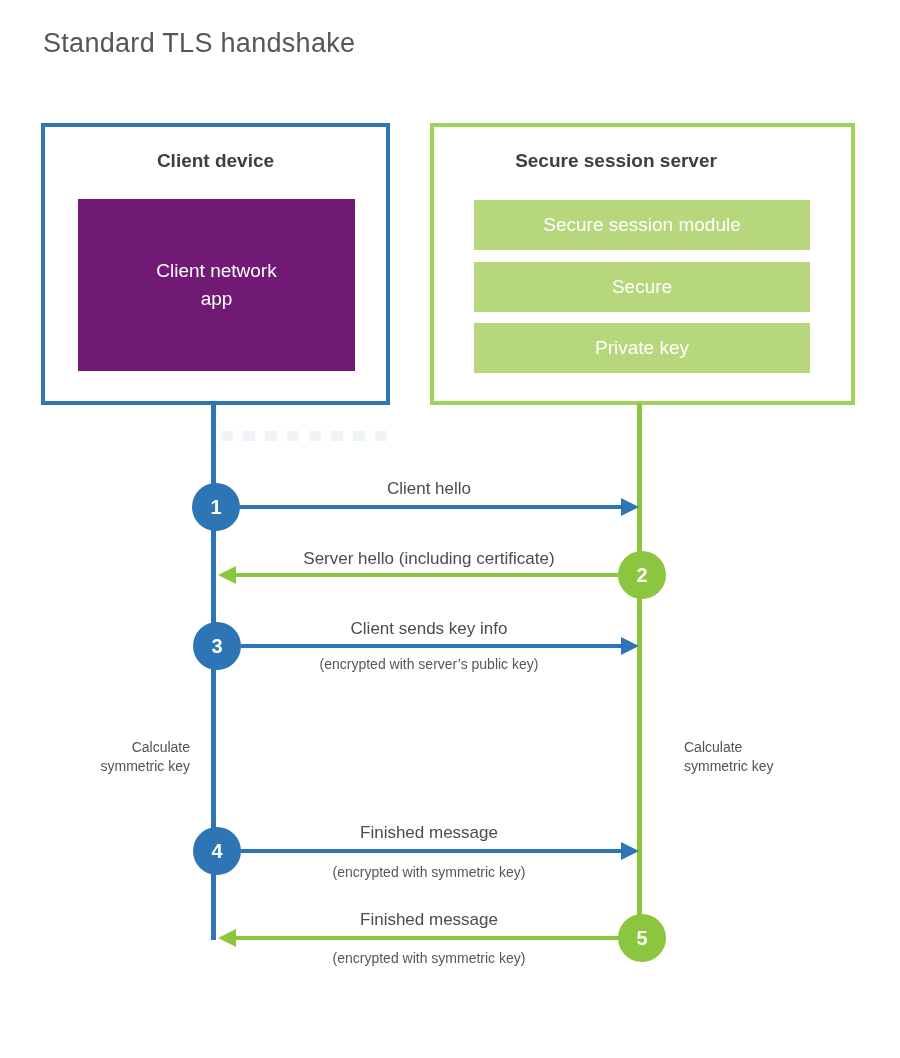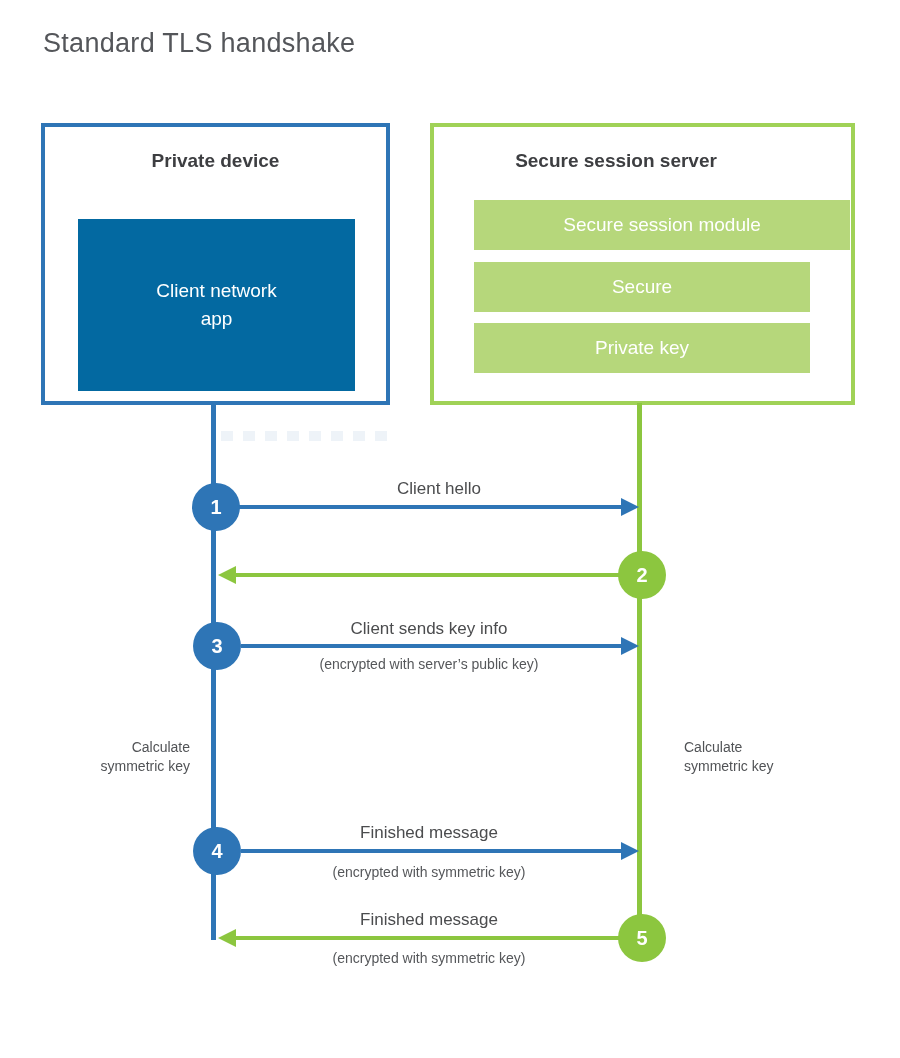--- a/index.html
+++ b/index.html
@@ -4,22 +4,22 @@
 <style>
   html,body{margin:0;padding:0;background:#fff;}
   .stage{position:relative;width:900px;height:1058px;background:#ffffff;
          font-family:"Liberation Sans",sans-serif;overflow:hidden;}
   .abs{position:absolute;}
   .page-title{font-size:27px;font-weight:300;color:#54565a;letter-spacing:.3px;margin-left:6px;}
   .box{box-sizing:border-box;background:#fff;}
   .box-blue{border:4px solid #2e75b6;}
   .box-green{border:4px solid #a0d257;}
   .box-title{font-size:19px;font-weight:bold;color:#3d3e41;text-align:center;}
-  .fillrect{background:#0369a1;display:flex;align-items:center;justify-content:center;
-            text-align:center;color:#fff;font-size:19px;line-height:28px;margin-top:20px;}
+  .fillrect{background:#701a75;display:flex;align-items:center;justify-content:center;
+            text-align:center;color:#fff;font-size:19px;line-height:28px;}
   .bar{background:#b6d77b;display:flex;align-items:center;justify-content:center;
        color:#fff;font-size:19px;}
   .lifeline{width:5px;z-index:1;}
   .blue-bg{background:#2e75b6;}
   .green-bg{background:#8cc63f;}
   .circle{width:48px;height:48px;border-radius:50%;display:flex;align-items:center;
           justify-content:center;color:#fff;font-size:20px;font-weight:bold;z-index:3;}
   .hline{height:4px;z-index:2;}
   .tri{width:0;height:0;z-index:2;}
   .tri-right{border-top:9px solid transparent;border-bottom:9px solid transparent;border-left:18px solid #2e75b6;}
@@ -30,44 +30,45 @@
   .dashes{height:10px;background:repeating-linear-gradient(90deg,#eef3f8 0 12px,transparent 12px 22px);}
 </style>
 </head>
 <body>
 
 <div class="stage">
 
   <div class="abs page-title" style="left:37px;top:28px;">Standard TLS handshake</div>
 
   <div class="abs box box-blue" style="left:41px;top:123px;width:349px;height:282px;"></div>
-  <div class="abs box-title" style="left:41px;top:150px;width:349px;">Private device</div>
+  <div class="abs box-title" style="left:41px;top:150px;width:349px;">Client device</div>
   <div class="abs fillrect" style="left:78px;top:199px;width:277px;height:172px;">
     <div>
       <div>Client network</div>
       <div>app</div>
     </div>
   </div>
 
   <div class="abs box box-green" style="left:430px;top:123px;width:425px;height:282px;"></div>
   <div class="abs box-title" style="left:430px;top:150px;width:372px;">Secure session server</div>
-  <div class="abs bar" style="left:474px;top:200px;width:376px;height:50px;">Secure session module</div>
+  <div class="abs bar" style="left:474px;top:200px;width:336px;height:50px;">Secure session module</div>
   <div class="abs bar" style="left:474px;top:262px;width:336px;height:50px;">Secure</div>
   <div class="abs bar" style="left:474px;top:323px;width:336px;height:50px;">Private key</div>
 
   <div class="abs lifeline blue-bg" style="left:211px;top:403px;height:537px;"></div>
   <div class="abs lifeline green-bg" style="left:637px;top:403px;height:535px;"></div>
 
   <div class="abs dashes" style="left:221px;top:431px;width:172px;"></div>
 
-  <div class="abs msg-label" style="left:239px;top:478px;">Client hello</div>
+  <div class="abs msg-label" style="left:229px;top:478px;">Client hello</div>
   <div class="abs hline blue-bg" style="left:239px;top:505px;width:382px;"></div>
   <div class="abs tri tri-right" style="left:621px;top:498px;"></div>
   <div class="abs circle blue-bg" style="left:192px;top:483px;">1</div>
 
+  <div class="abs msg-label" style="left:229px;top:548px;">Server hello (including certificate)</div>
   <div class="abs hline green-bg" style="left:236px;top:573px;width:404px;"></div>
   <div class="abs tri tri-left" style="left:218px;top:566px;"></div>
   <div class="abs circle green-bg" style="left:618px;top:551px;">2</div>
 
   <div class="abs msg-label" style="left:229px;top:618px;">Client sends key info</div>
   <div class="abs hline blue-bg" style="left:241px;top:644px;width:380px;"></div>
   <div class="abs tri tri-right" style="left:621px;top:637px;"></div>
   <div class="abs msg-sub" style="left:229px;top:655px;">(encrypted with server’s public key)</div>
   <div class="abs circle blue-bg" style="left:193px;top:622px;">3</div>
 

